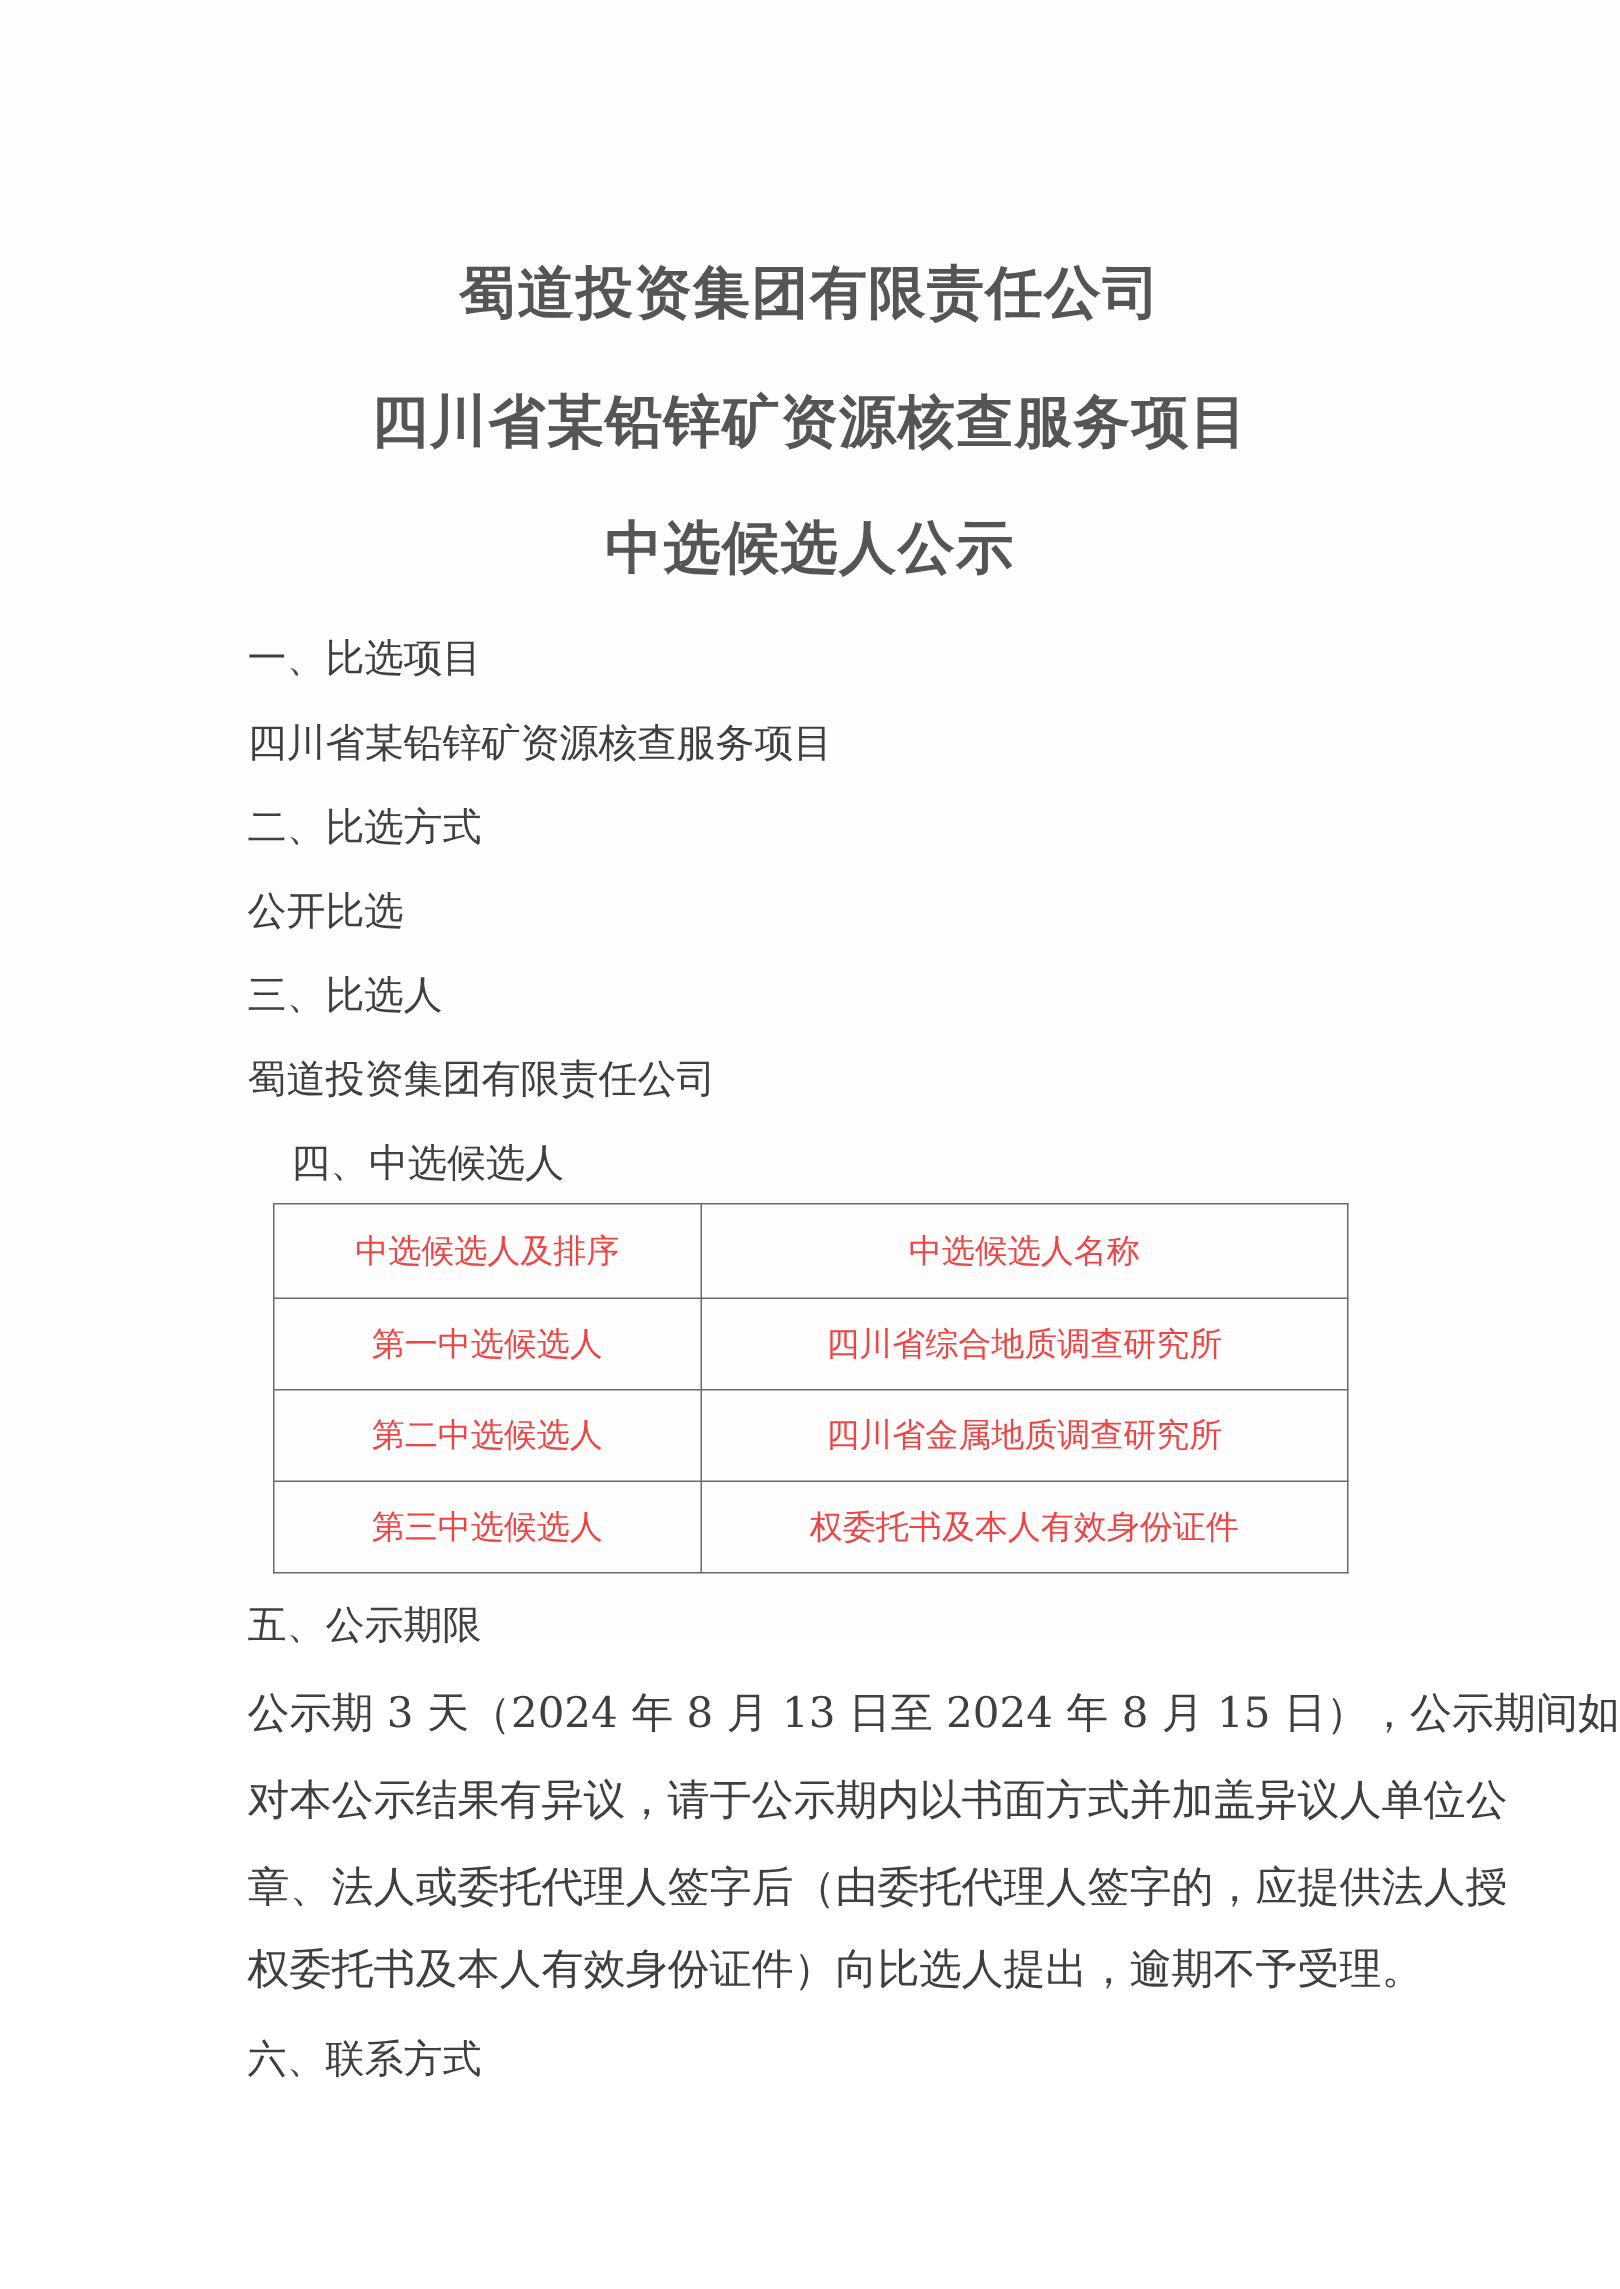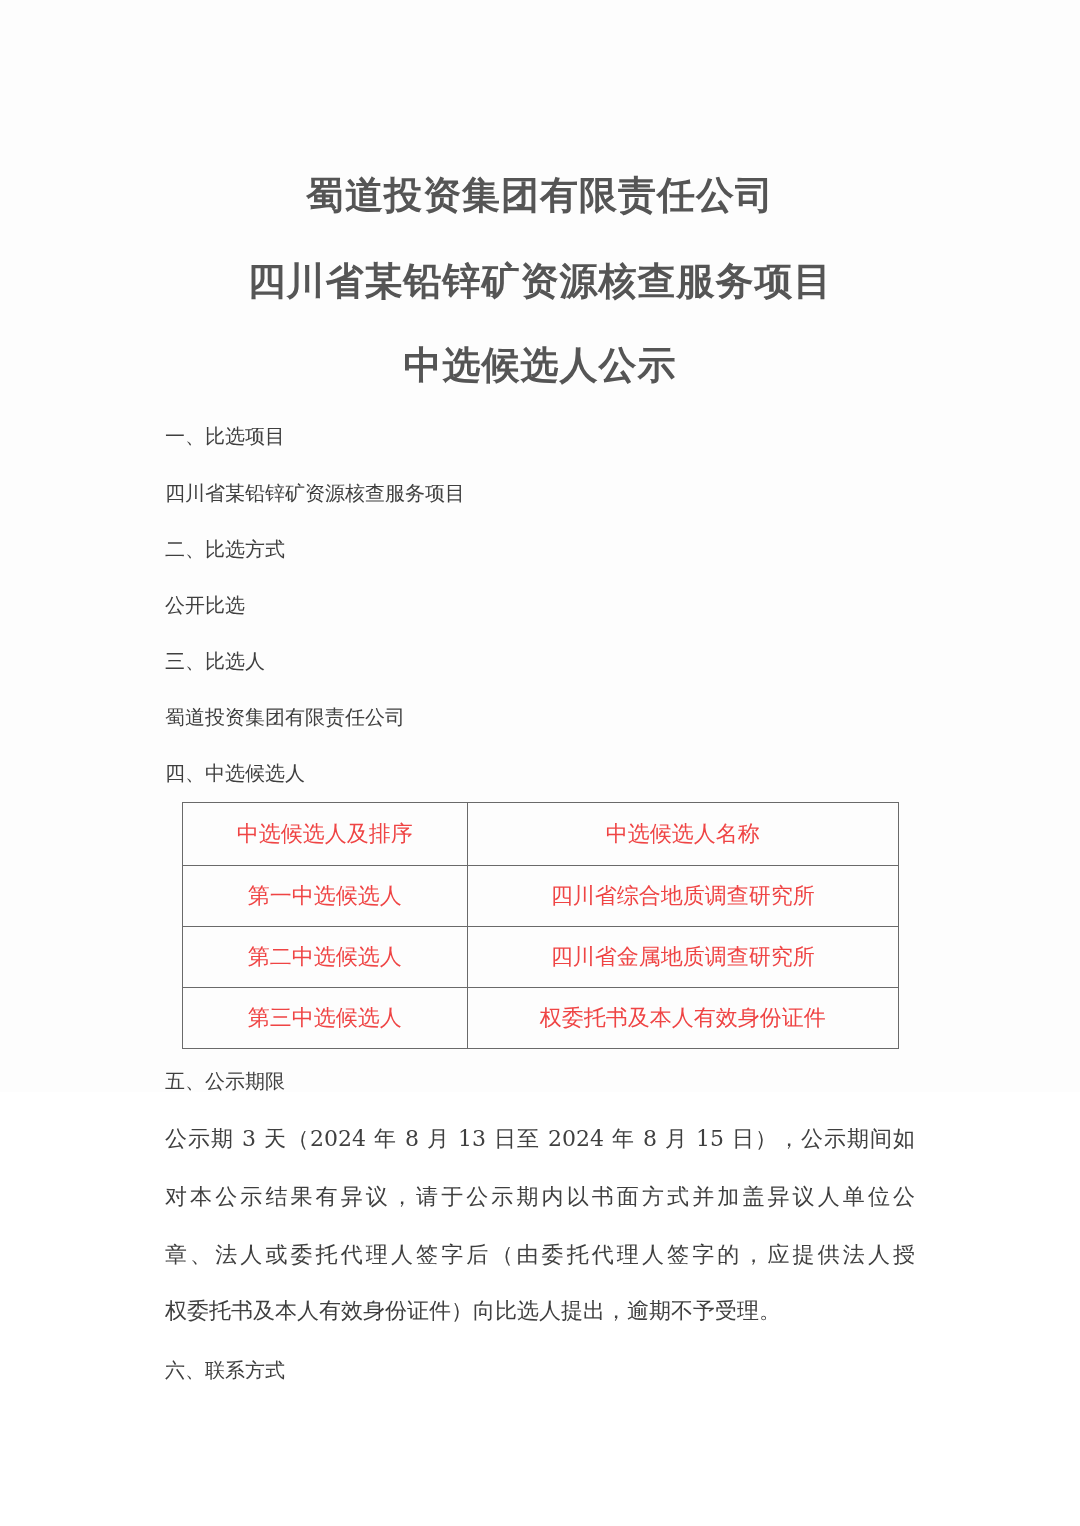--- a/index.html
+++ b/index.html
@@ -33,30 +33,30 @@
       letter-spacing: 1px;
       line-height: 1;
     }
     .t1 { top: 176px; }
     .t2 { top: 262px; }
     .t3 { top: 346px; }
 
     .line {
       position: absolute;
       left: 165px;
-      font-size: 20px;
+      font-size: 26px;
       line-height: 1;
       color: #3f3f3f;
       white-space: nowrap;
     }
     .body-line {
       position: absolute;
       left: 165px;
       width: 750px;
-      font-size: 22px;
+      font-size: 28px;
       line-height: 1;
       color: #3f3f3f;
       white-space: nowrap;
       text-align: justify;
       text-align-last: justify;
     }
     .body-line.last { text-align-last: left; }
 
     table.cand {
       position: absolute;
@@ -89,21 +89,21 @@
 
   <div class="line" style="top:426px;">一、比选项目</div>
   <div class="line" style="top:483px;">四川省某铅锌矿资源核查服务项目</div>
 
   <div class="line" style="top:539px;">二、比选方式</div>
   <div class="line" style="top:595px;">公开比选</div>
 
   <div class="line" style="top:651px;">三、比选人</div>
   <div class="line" style="top:707px;">蜀道投资集团有限责任公司</div>
 
-  <div class="line" style="top:763px;">四、中选候选人</div>
+  <div class="line" style="top:763px;margin-left:29px;">四、中选候选人</div>
 
   <table class="cand">
     <thead>
       <tr>
         <th class="col1">中选候选人及排序</th>
         <th class="col2">中选候选人名称</th>
       </tr>
     </thead>
     <tbody>
       <tr>

